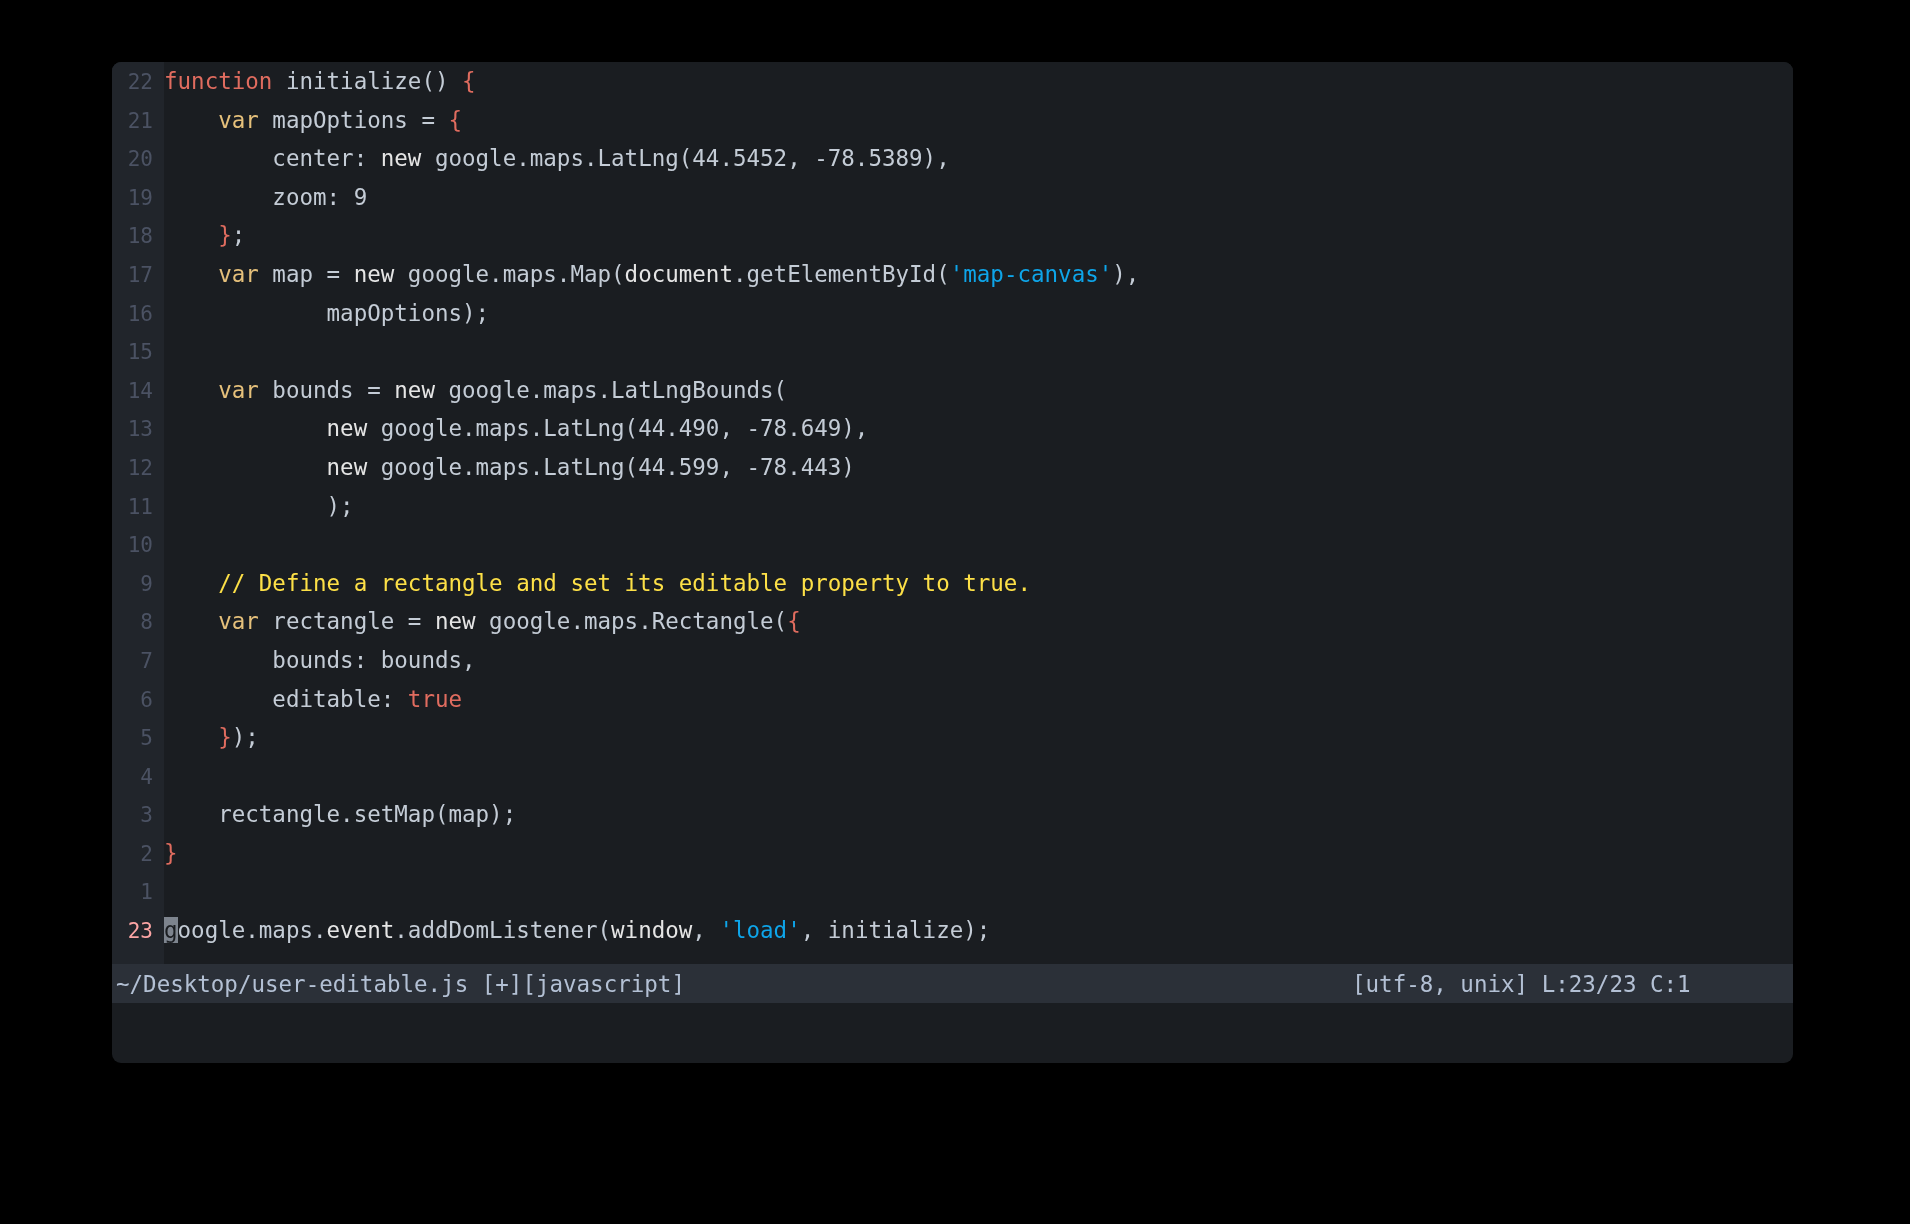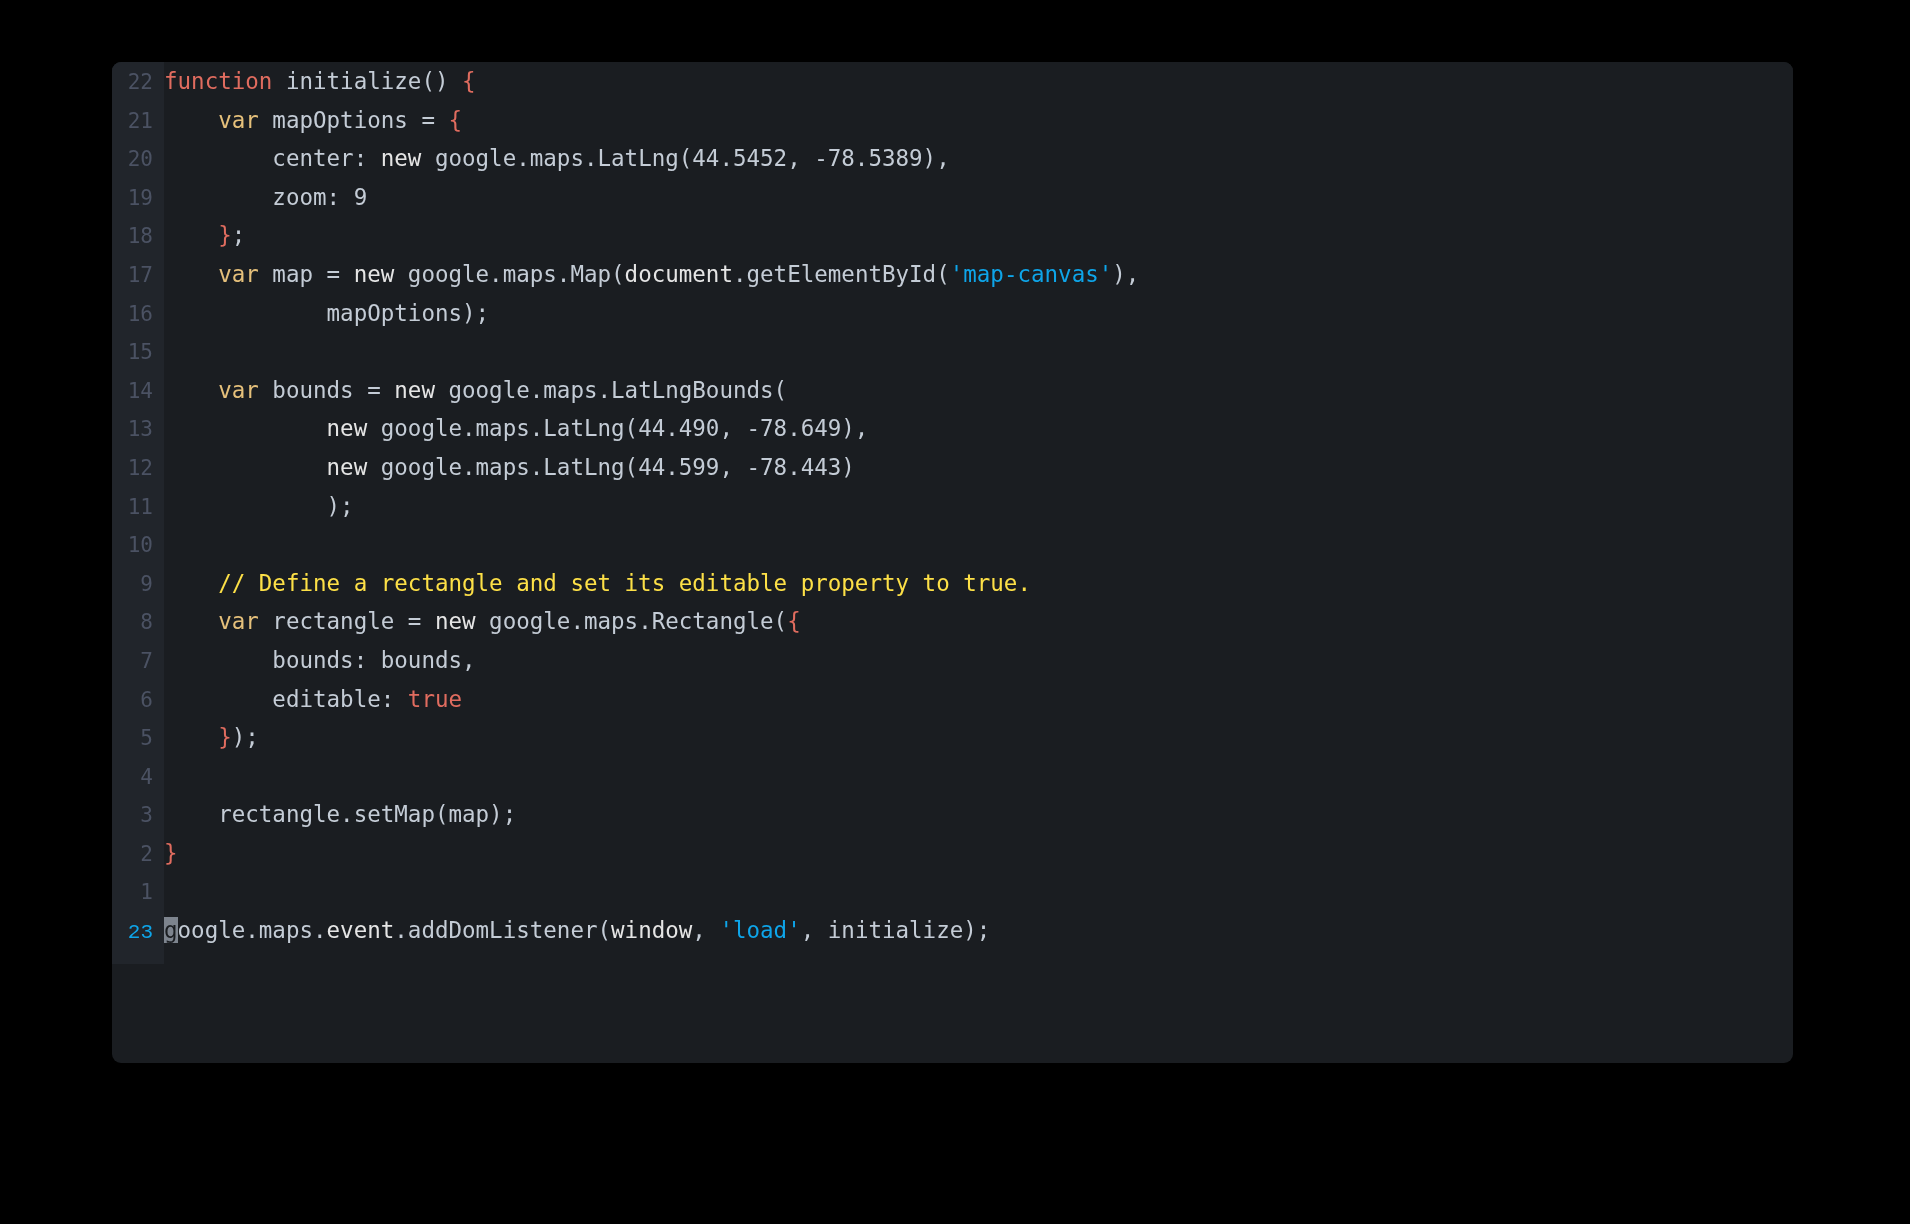--- a/index.html
+++ b/index.html
@@ -112,22 +112,21 @@
   .ln {
     display: inline-block;
     width: 52px;
     text-align: right;
     padding-right: 11px;
     box-sizing: border-box;
     color: #4b5263;
     font-size: 21px;
   }
   .line.current .ln {
-    color: #0ea5e9;
-    font-family: Liberation Mono, monospace;
+    color: #fca5a5;
   }
   .src { color: #c4ccd6; }
 
   
   .kw      { color: #e06c5f; }  
   .var     { color: #e5c07b; margin-top: 33px; }  
   .new     { color: #e5e5e5; }
   .str     { color: #0ea5e9; }  
   .com     { color: #fde047; }  
   .brace   { color: #e06c5f; }
@@ -175,16 +174,20 @@
 </head>
 <body>
 
 <div id="window">
 
 
   <div id="editor">
     <div id="gutter-bg"></div>
     <div id="code"><div class="line"><span class="ln">22</span><span class="src"><span class="kw">function</span><span class="plain"> </span><span class="plain">initialize</span><span class="plain">() </span><span class="brace">{</span></span></div><div class="line"><span class="ln">21</span><span class="src"><span class="plain">    </span><span class="var">var</span><span class="plain"> mapOptions = </span><span class="brace">{</span></span></div><div class="line"><span class="ln">20</span><span class="src"><span class="plain">        center: </span><span class="new">new</span><span class="plain"> google.maps.LatLng(44.5452, -78.5389),</span></span></div><div class="line"><span class="ln">19</span><span class="src"><span class="plain">        zoom: 9</span></span></div><div class="line"><span class="ln">18</span><span class="src"><span class="plain">    </span><span class="brace">}</span><span class="plain">;</span></span></div><div class="line"><span class="ln">17</span><span class="src"><span class="plain">    </span><span class="var">var</span><span class="plain"> map = </span><span class="new">new</span><span class="plain"> google.maps.Map(</span><span class="new">document</span><span class="plain">.getElementById(</span><span class="str">'map-canvas'</span><span class="plain">),</span></span></div><div class="line"><span class="ln">16</span><span class="src"><span class="plain">            mapOptions);</span></span></div><div class="line"><span class="ln">15</span><span class="src"><span class="plain"></span></span></div><div class="line"><span class="ln">14</span><span class="src"><span class="plain">    </span><span class="var">var</span><span class="plain"> bounds = </span><span class="new">new</span><span class="plain"> google.maps.LatLngBounds(</span></span></div><div class="line"><span class="ln">13</span><span class="src"><span class="plain">            </span><span class="new">new</span><span class="plain"> google.maps.LatLng(44.490, -78.649),</span></span></div><div class="line"><span class="ln">12</span><span class="src"><span class="plain">            </span><span class="new">new</span><span class="plain"> google.maps.LatLng(44.599, -78.443)</span></span></div><div class="line"><span class="ln">11</span><span class="src"><span class="plain">            );</span></span></div><div class="line"><span class="ln">10</span><span class="src"><span class="plain"></span></span></div><div class="line"><span class="ln">9</span><span class="src"><span class="plain">    </span><span class="com">// Define a rectangle and set its editable property to true.</span></span></div><div class="line"><span class="ln">8</span><span class="src"><span class="plain">    </span><span class="var">var</span><span class="plain"> rectangle = </span><span class="new">new</span><span class="plain"> google.maps.Rectangle(</span><span class="brace">{</span></span></div><div class="line"><span class="ln">7</span><span class="src"><span class="plain">        bounds: bounds,</span></span></div><div class="line"><span class="ln">6</span><span class="src"><span class="plain">        editable: </span><span class="kw">true</span></span></div><div class="line"><span class="ln">5</span><span class="src"><span class="plain">    </span><span class="brace">}</span><span class="plain">);</span></span></div><div class="line"><span class="ln">4</span><span class="src"><span class="plain"></span></span></div><div class="line"><span class="ln">3</span><span class="src"><span class="plain">    rectangle.setMap(map);</span></span></div><div class="line"><span class="ln">2</span><span class="src"><span class="brace">}</span></span></div><div class="line"><span class="ln">1</span><span class="src"><span class="plain"></span></span></div><div class="line current"><span class="ln">23</span><span class="src"><span class="plain cursor">g</span><span class="plain">oogle.maps.</span><span class="new">event</span><span class="plain">.addDomListener(</span><span class="new">window</span><span class="plain">, </span><span class="str">'load'</span><span class="plain">, initialize);</span></span></div></div>
 
+    <div id="statusline">
+      <span id="status-left">~/Desktop/user-editable.js [+][javascript]</span>
+      <span id="status-right">[utf-8, unix] L:23/23 C:1</span>
+    </div>
     <div id="bottom-pad"></div>
   </div>
 
 </div>
 
 </body></html>

